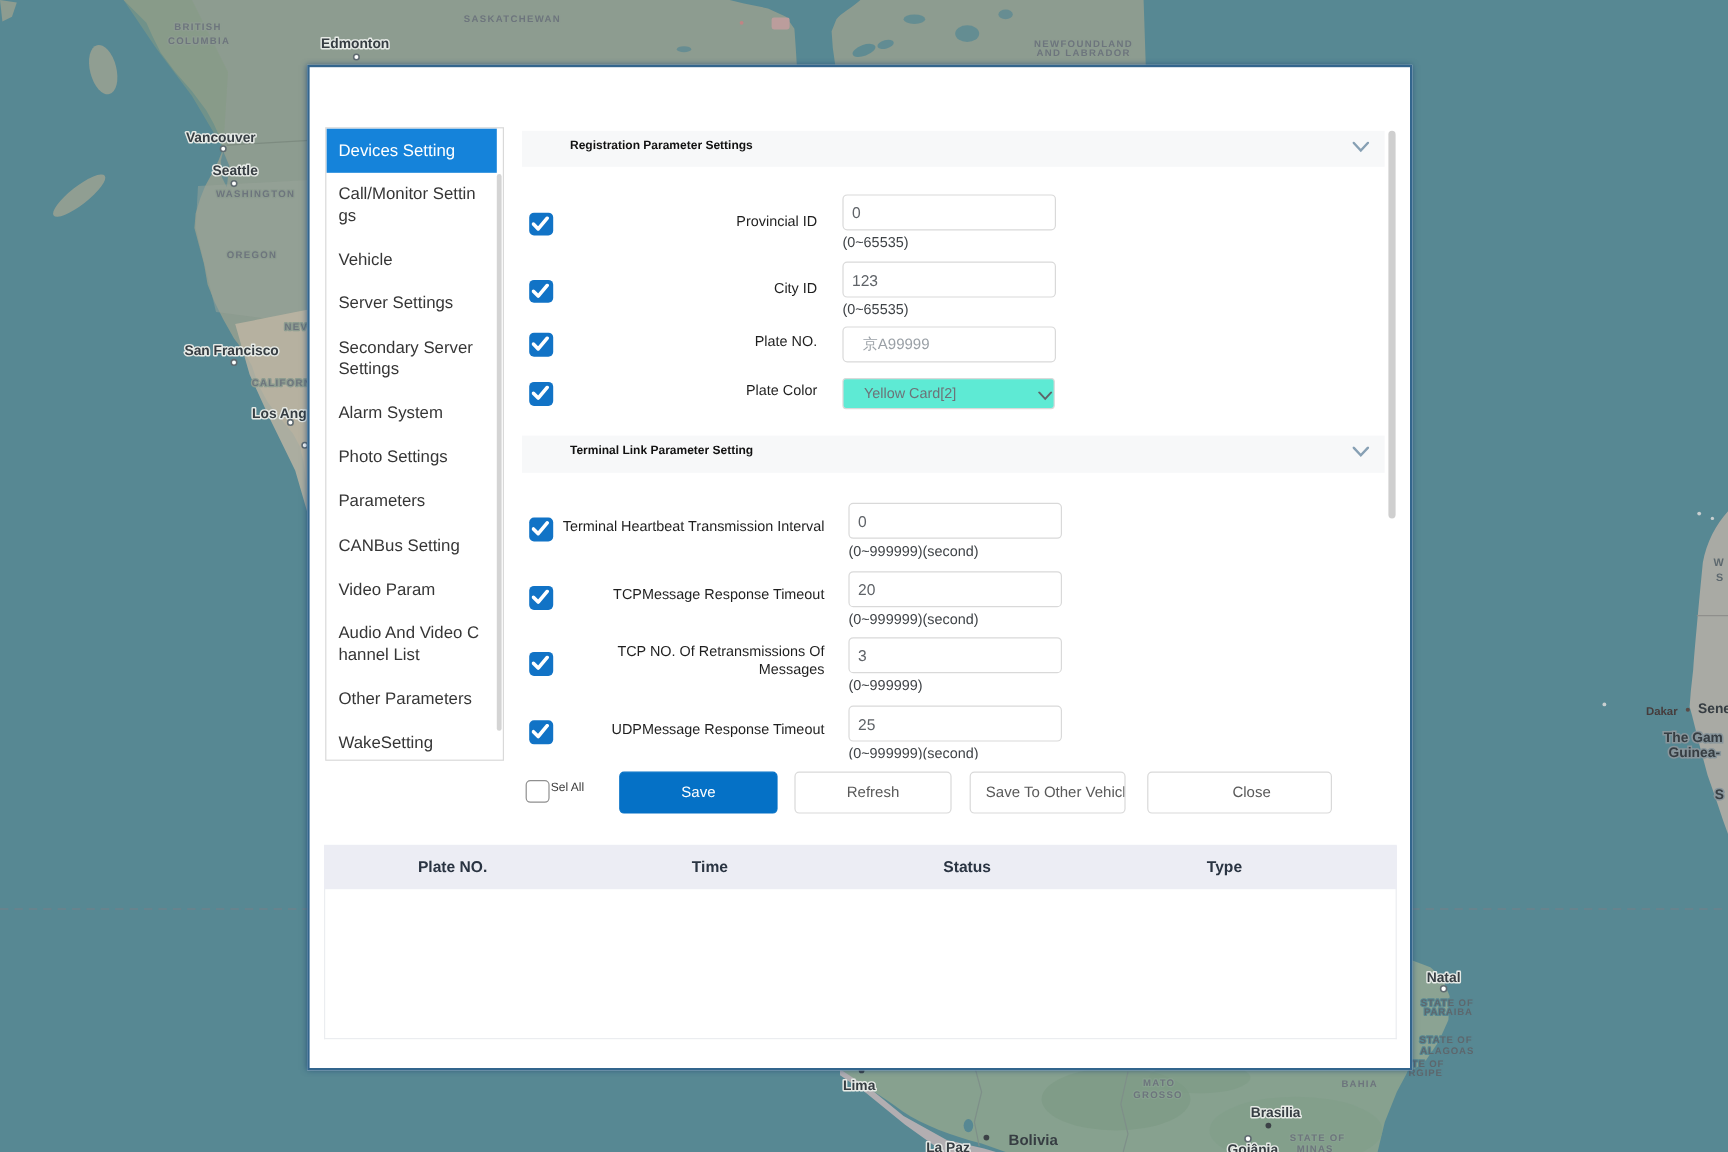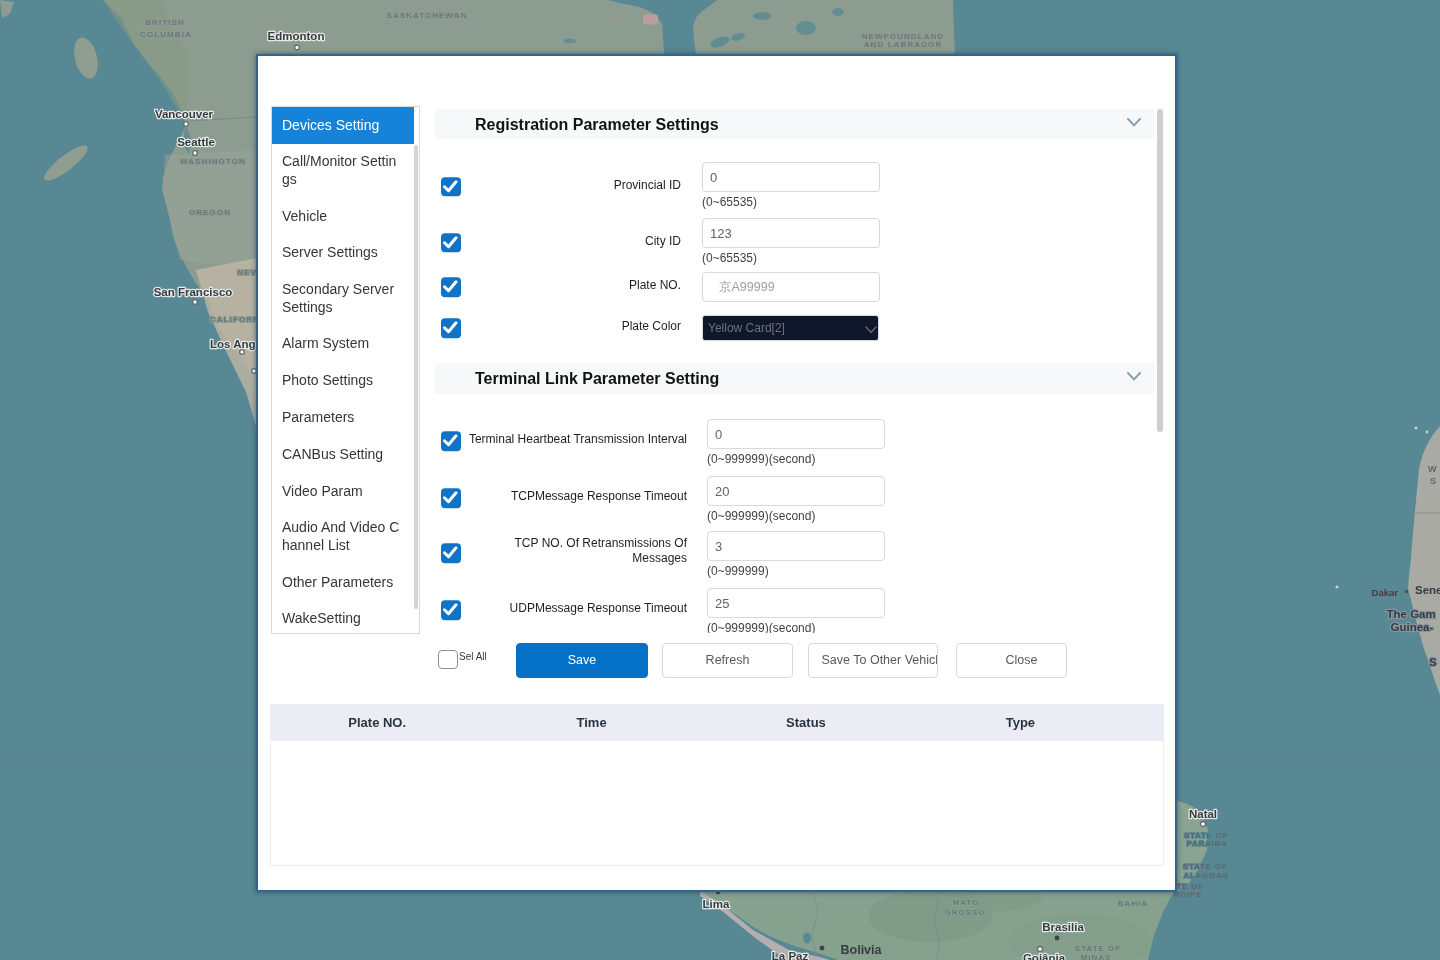--- a/index.html
+++ b/index.html
@@ -21,47 +21,47 @@
   #side { position:absolute; left:13px; top:50px; width:149px; height:528px;
           border:1px solid #d9d9d9; background:#fff; overflow:hidden; }
   #side ul { list-style:none; width:142px; }
   #side li { padding:9.7px 10px; font-size:14px; line-height:17.4px; color:#363636; word-break:break-all; }
   #side li.sel { background:#1583da; color:#fff; }
   #sthumb { position:absolute; right:1px; top:38px; width:4px; height:464px; background:#d4d4d4; border-radius:2px; }
 
   
   #main { position:absolute; left:177px; top:40px; width:719px; height:537px; overflow:hidden; }
   .band { position:absolute; left:0; width:719px; height:30px; background:#f7f8f9; }
-  .band .bt { position:absolute; left:40px; top:7px; font-size:16px; font-weight:bold; color:#121212; }
+  .band .bt { position:absolute; left:40px; top:7px; font-size:10px; font-weight:bold; color:#121212; }
   .band svg { position:absolute; right:13px; top:9px; }
   .frow { position:absolute; left:0; width:719px; }
   .cbx { position:absolute; left:6px; top:50%; transform:translateY(-50%); width:19.5px; height:19.5px; border-radius:4px; background:#1173c6; }
   .cbx svg { position:absolute; left:2.2px; top:3.2px; }
   .flbl { position:absolute; left:27px; top:calc(50% - 2px); transform:translateY(-50%); width:219px; text-align:right; font-size:12px; color:#1f1f1f; line-height:15px; }
   .fctl { position:absolute; left:267px; top:0; }
   .finput { width:178px; height:30px; border:1px solid #d9d9d9; border-radius:4px; padding:0 7px;
             font-size:13px; color:#5f6368; background:#fff; display:flex; align-items:center; }
   .finput.ph { color:#9aa0a6; font-size:12.5px;padding-left:16px; }
   .fhint { margin-top:2px; font-size:12px; color:#3f4347; line-height:16px; }
   .term .flbl { width:225px; }
   .term .fctl { left:272px; }
   .term .cbx { top:22px; } .term .flbl { top:19.5px; }
-  .fsel { width:177px; height:26px; border:1px solid #d9d9d9; border-radius:3px; padding:0 5px;
-          font-size:12px; color:#6d7278; background:#0f172a; display:flex; align-items:center; position:relative; }
+  .fsel { width:177px; height:26px; border:1px solid #d9d9d9; border-radius:3px; padding:0 17px;
+          font-size:12px; color:#6d7278; background:#5eead4; display:flex; align-items:center; position:relative; }
   #mthumb { position:absolute; left:899px; top:53px; width:6px; height:323px; background:#cfcfcf; border-radius:3px; }
 
   
   #selall { position:absolute; left:180px; top:594px; width:20px; height:19px; border:1px solid #8f8f8f; border-radius:4px; background:#fff; }
   #selall-t { position:absolute; left:201px; top:595px; font-size:10px; color:#3a3a3a; }
   .btn { position:absolute; top:586.5px; height:35px; border:1px solid #d9d9d9; border-radius:4px; background:#fff;
          font-size:12.5px; color:#595959; display:flex; align-items:center; justify-content:center; }
   #b-save { left:258px; width:132px; background:#0571c6; border-color:#0571c6; color:#fff; }
   #b-refresh { left:404px; width:131px; }
   #b-sto { left:550px; width:130px; white-space:nowrap; overflow:hidden; justify-content:flex-start; padding-left:12.5px; }
-  #b-close { left:698px; width:111px;padding-left:20px; }
+  #b-close { left:698px; width:154px;padding-left:20px; }
 
   
   #cfg-t { position:absolute; left:12px; top:650px; font-size:16px; font-weight:bold; color:#111; }
   #tbl { position:absolute; left:12px; top:648.5px; width:894px; height:161.5px; border:1px solid #ebedf0; border-top:none; background:#fff; }
   #thead { position:absolute; left:-1px; top:-1px; width:894px; height:37px; background:#ecedf4; display:flex; }
   #thead .th { width:214.4px; text-align:center; line-height:37px; font-size:13px; font-weight:bold; color:#2a3442; }
 </style>
 </head>
 <body>
 <div id="stage">

